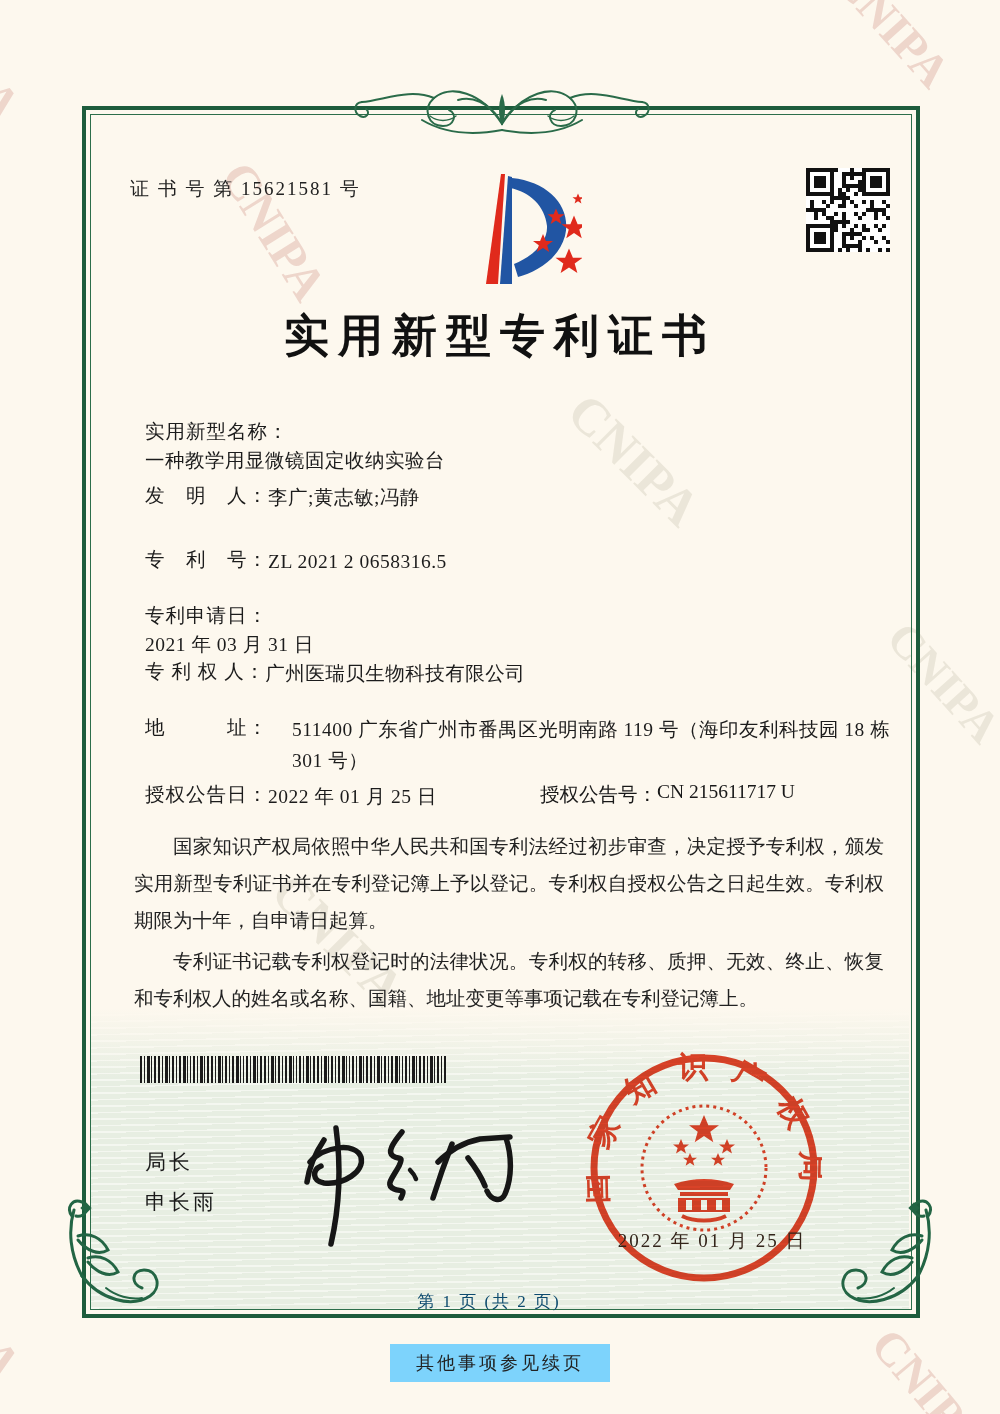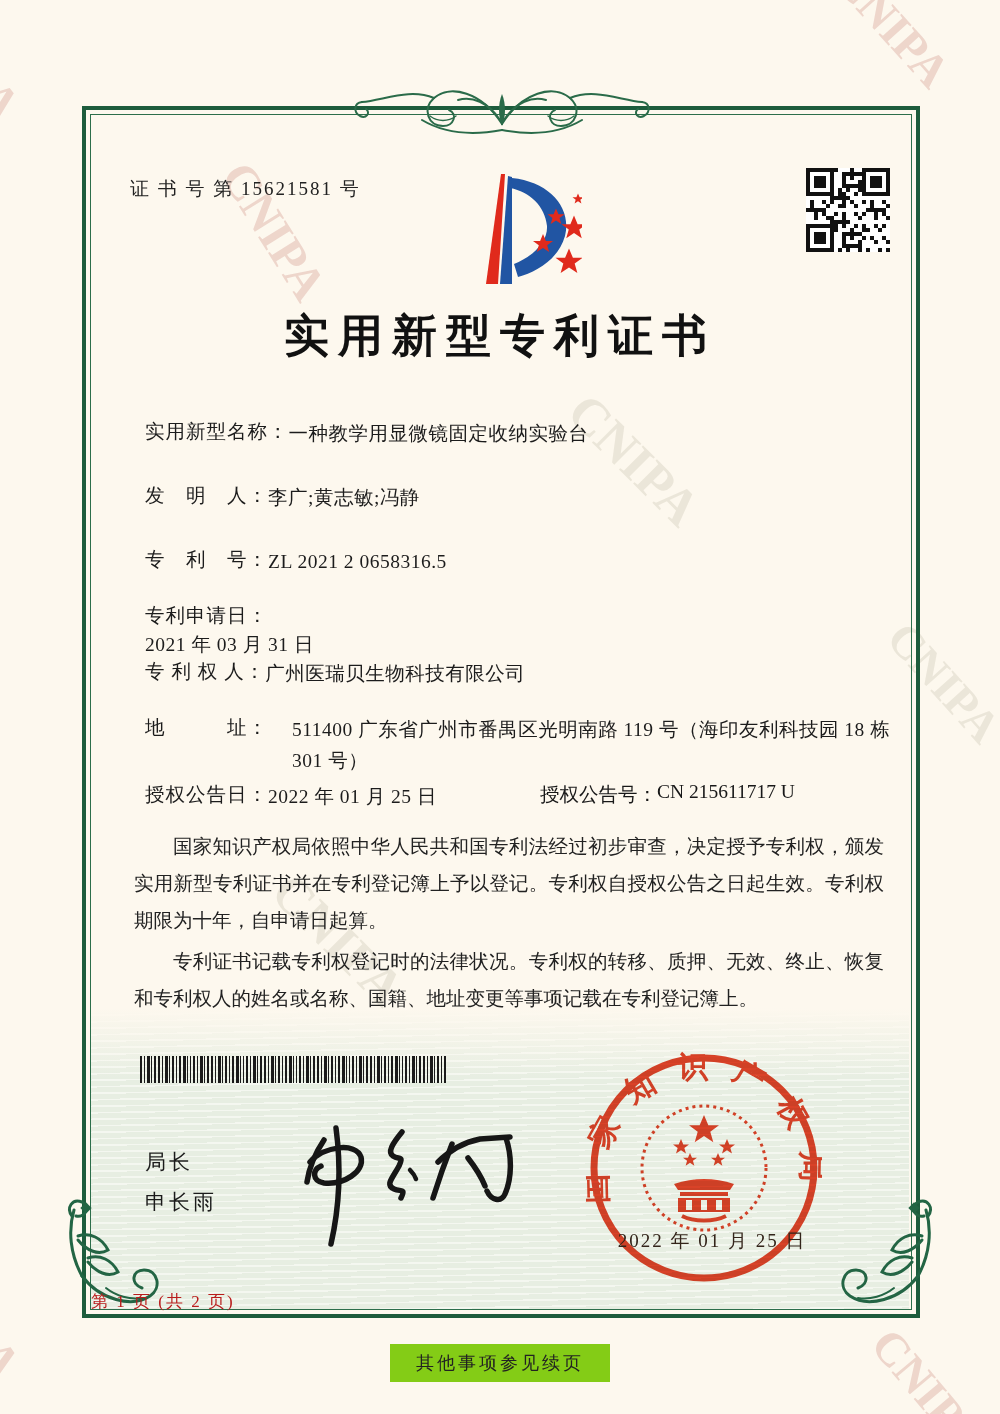--- a/index.html
+++ b/index.html
@@ -63,27 +63,27 @@
   .signoff { position:absolute; z-index:5; left:145px; top:1148px; font-family:"Liberation Sans", sans-serif; font-size:21px; letter-spacing:3px; color:#1b1b1b; }
   .signoff div { margin-bottom:12px; }
   .signature { position:absolute; z-index:6; left:262px; top:1100px; }
   .seal { position:absolute; z-index:6; left:586px; top:1050px; mix-blend-mode:multiply; opacity:0.95; }
   .seal-date {
     position:absolute; z-index:7; left:612px; top:1228px; width:200px;
     font-size:19px; letter-spacing:2px; color:#33241a; text-align:center;
   }
   .page-info {
     position:absolute; z-index:5; left:91px; top:1290px; width:796px;
-    text-align:left; font-size:17px; letter-spacing:2px; color:#b91c1c;
+    text-align:center; font-size:17px; letter-spacing:2px; color:#0c4a6e;
   }
   .continuation {
     position:absolute; z-index:5; left:0; top:1344px; width:100%; text-align:center;
   }
   .continuation span {
-    display:inline-block; background:#84cc16; padding:7px 26px;
+    display:inline-block; background:#7dd3fc; padding:7px 26px;
     font-size:18px; letter-spacing:3px; color:#222;
   }
 </style>
 </head>
 <body>
 
 <div class="page">
 
   <div class="green-band"></div>
 
@@ -286,21 +286,21 @@
       <path transform="translate(156,35) scale(0.55)" d="M0,-10 L2.9,-3.1 10,-3.1 4.2,1.2 6.2,8.1 0,4 -6.2,8.1 -4.2,1.2 -10,-3.1 -2.9,-3.1 Z"></path>
       <path transform="translate(134,53) scale(0.85)" d="M0,-10 L2.9,-3.1 10,-3.1 4.2,1.2 6.2,8.1 0,4 -6.2,8.1 -4.2,1.2 -10,-3.1 -2.9,-3.1 Z"></path>
       <path transform="translate(152,64) scale(1.25)" d="M0,-10 L2.9,-3.1 10,-3.1 4.2,1.2 6.2,8.1 0,4 -6.2,8.1 -4.2,1.2 -10,-3.1 -2.9,-3.1 Z"></path>
       <path transform="translate(121,80) scale(1.0)" d="M0,-10 L2.9,-3.1 10,-3.1 4.2,1.2 6.2,8.1 0,4 -6.2,8.1 -4.2,1.2 -10,-3.1 -2.9,-3.1 Z"></path>
       <path transform="translate(147,98) scale(1.35)" d="M0,-10 L2.9,-3.1 10,-3.1 4.2,1.2 6.2,8.1 0,4 -6.2,8.1 -4.2,1.2 -10,-3.1 -2.9,-3.1 Z"></path>
     </g>
   </svg>
 
   <div class="main-title">实用新型专利证书</div>
 
-  <div class="field-row" style="top:418px;">
+  <div class="field-row" style="top:418px;flex-direction:column;">
     <span class="lbl">实用新型名称：</span>
     <span class="val">一种教学用显微镜固定收纳实验台</span>
   </div>
   <div class="field-row" style="top:482px;">
     <span class="lbl">发　明　人：</span>
     <span class="val">李广;黄志敏;冯静</span>
   </div>
   <div class="field-row" style="top:546px;">
     <span class="lbl">专　利　号：</span>
     <span class="val">ZL 2021 2 0658316.5</span>

